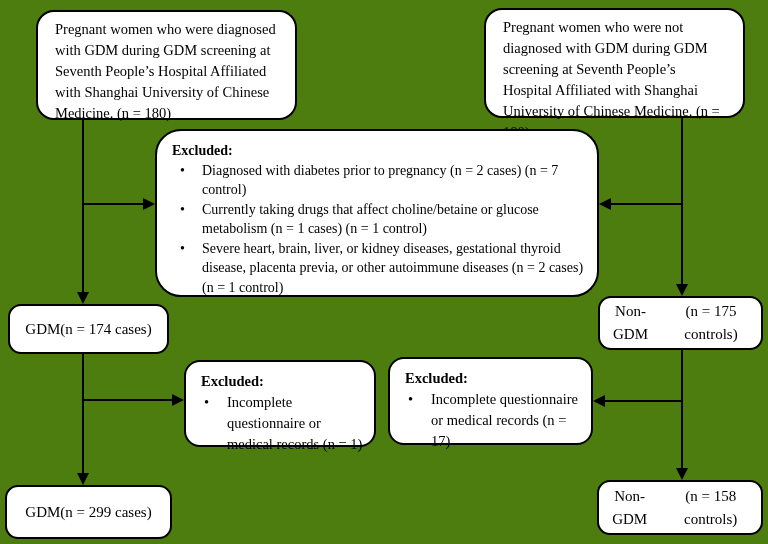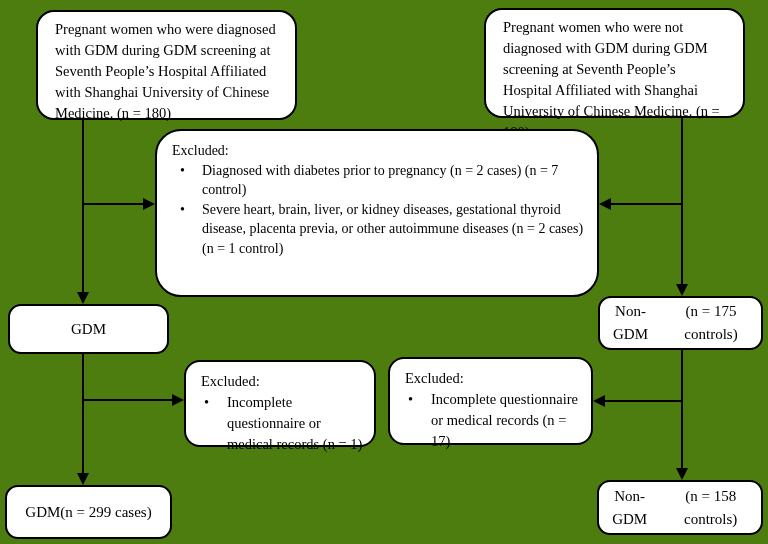--- a/index.html
+++ b/index.html
@@ -26,21 +26,21 @@
   .box.centered {
     display: flex; flex-direction: row;
     align-items: center; justify-content: center;
     text-align: center;
     border-radius: 13px;
     font-size: 15px;
     line-height: 23px;
   }
   .box.excl { border-radius: 16px; padding: 9px 10px 6px 15px; }
   .box.excl-main { border-radius: 26px; padding: 10px 12px 6px 15px; font-size: 14px; line-height: 19.5px; }
-  .excl-title { font-size: inherit; }
+  .excl-title { font-size: inherit; font-weight: bold; }
   ul.bullets { list-style: none; }
   ul.bullets li { position: relative; padding-left: 30px; }
   ul.bullets li::before {
     content: "\2022";
     position: absolute; left: 8px; top: 0;
   }
   .box.excl ul.bullets li { padding-left: 26px; }
   .box.excl ul.bullets li::before { left: 3px; }
   .vline, .hline { position: absolute; background: #000000; }
   .vline { width: 2px; }
@@ -66,26 +66,28 @@
 <div class="canvas">
 
   <div class="box para" id="box-top-left">Pregnant women who were diagnosed with GDM during GDM screening at Seventh People’s Hospital Affiliated with Shanghai University of Chinese Medicine. (n = 180)</div>
 
   <div class="box para" id="box-top-right">Pregnant women who were not diagnosed with GDM during GDM screening at Seventh People’s Hospital Affiliated with Shanghai University of Chinese Medicine. (n = 180)</div>
 
   <div class="box excl-main" id="box-excluded-main">
     <div class="excl-title">Excluded:</div>
     <ul class="bullets">
         <li>Diagnosed with diabetes prior to pregnancy (n = 2 cases) (n = 7 control)</li>
+        <li>Currently taking drugs that affect choline/betaine or glucose metabolism (n = 1 cases) (n = 1 control)</li>
         <li>Severe heart, brain, liver, or kidney diseases, gestational thyroid disease, placenta previa, or other autoimmune diseases (n = 2 cases) (n = 1 control)</li>
       </ul>
   </div>
 
   <div class="box centered" id="box-gdm-mid">
     <div>GDM</div>
+    <div>(n = 174 cases)</div>
   </div>
 
   <div class="box centered" id="box-nongdm-mid">
     <div>Non-GDM</div>
     <div>(n = 175 controls)</div>
   </div>
 
   <div class="box excl" id="box-excluded-left">
     <div class="excl-title">Excluded:</div>
     <ul class="bullets">

